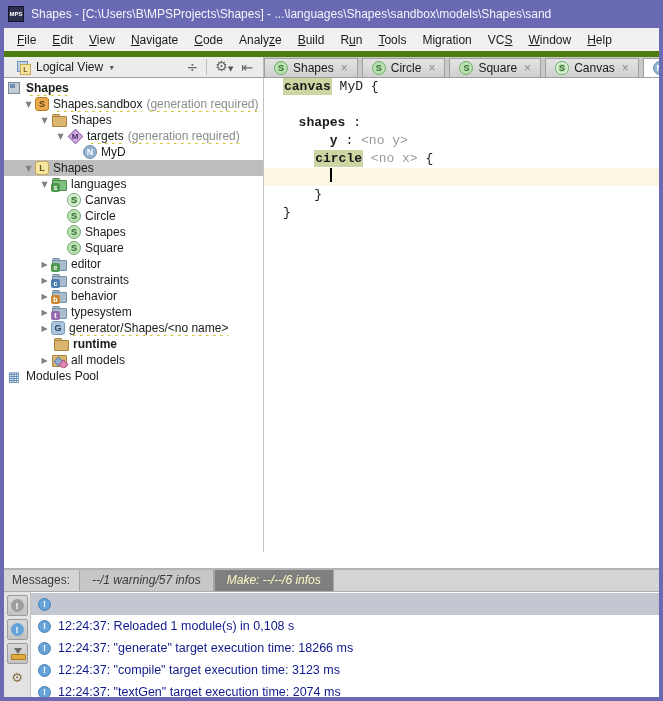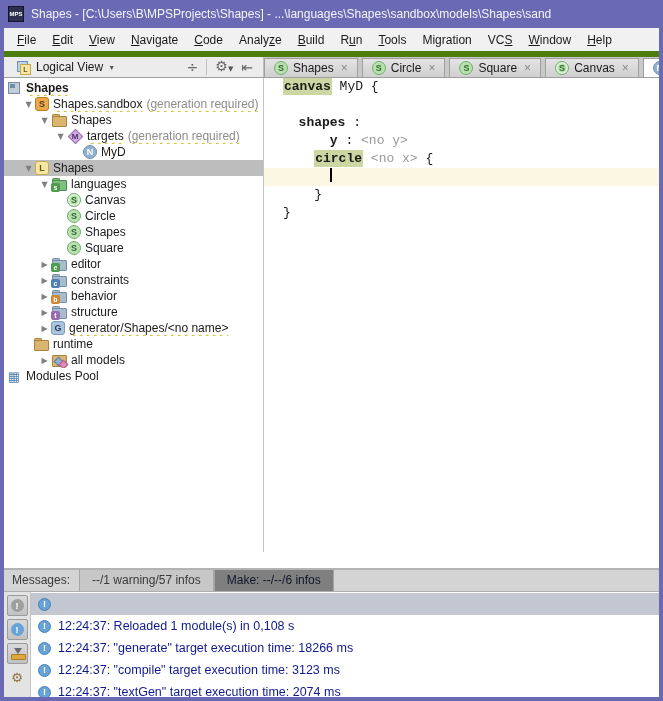--- a/index.html
+++ b/index.html
@@ -92,22 +92,22 @@
   .code-line.hl { background:var(--caret-line,#fcf7e2); }
   .tok-kw { font-weight:bold; background:var(--kw-hl,#ccd6a2); padding:1px 1px; }
   .tok-b { font-weight:bold; }
   .tok-g { color:#9a9a9a; }
   .caret { display:inline-block; width:2px; height:14px; background:#000; vertical-align:-2px; }
 
   
   .messages { height:129px; flex:none; display:flex; flex-direction:column; border-top:2px solid #b3b3b3;margin-top:16px; }
   .msg-header { height:22px; flex:none; background:#d4d4d4; display:flex; align-items:stretch; border-bottom:1px solid #aeaeae; }
   .msg-label { line-height:21px; padding:0 9px 0 8px; color:#3a3a3a; }
-  .msg-tab { padding:0 12px; line-height:21px; background:#c7c7c7; border-left:1px solid #a5a5a5; border-right:1px solid #a5a5a5; color:#3a3a3a; white-space:nowrap; }
-  .msg-tab.active { background:#7f7f7f; color:#0f172a; }
+  .msg-tab { padding:0 12px; line-height:21px; background:#c7c7c7; border-left:1px solid #a5a5a5; border-right:1px solid #a5a5a5; color:#3a3a3a; white-space:nowrap;font-style:italic; }
+  .msg-tab.active { background:#7f7f7f; color:#fef9c3; }
   .msg-body { flex:1; display:flex; background:#fff; min-height:0; }
   .msg-strip { width:27px; flex:none; background:#e3e3e3; border-right:1px solid #c3c3c3;
                display:flex; flex-direction:column; align-items:center; padding-top:3px; gap:3px; }
   .strip-btn { width:21px; height:21px; border:1px solid #9b9b9b; background:linear-gradient(#d9d9d9,#c2c2c2);
                border-radius:2px; display:flex; align-items:center; justify-content:center; flex:none; }
   .strip-btn.flat { border-color:transparent; background:transparent; }
   .circ { width:13px; height:13px; border-radius:50%; color:#fff; font:bold 9px "Liberation Sans",sans-serif;
           display:flex; align-items:center; justify-content:center; }
   .circ.gray { background:#9f9f9f; } .circ.blue { background:#66a3d8; }
   .dl-icon { position:relative; width:13px; height:13px; }
@@ -293,30 +293,30 @@
             <span class="ic ic-folder bluish">
               <span class="badge orange">b</span>
             </span>
             <span class="tree-label">behavior</span>
           </div>
           <div class="tree-row" style="padding-left: 34px;">
             <span class="arrow">▶</span>
             <span class="ic ic-folder bluish">
               <span class="badge purple">t</span>
             </span>
-            <span class="tree-label">structure</span>
+            <span class="tree-label">typesystem</span>
           </div>
           <div class="tree-row" style="padding-left: 34px;">
             <span class="arrow">▶</span>
             <span class="ic ic-generator">
               <span>G</span>
             </span>
             <span class="tree-label wavy">generator/Shapes/&lt;no name&gt;</span>
           </div>
-          <div class="tree-row" style="padding-left: 16px;">
+          <div class="tree-row" style="padding-left: 36px; font-weight: bold;">
             <span class="arrow"></span>
             <span class="ic ic-folder"></span>
             <span class="tree-label">runtime</span>
           </div>
           <div class="tree-row" style="padding-left: 34px;">
             <span class="arrow">▶</span>
             <span class="ic ic-allmodels">
               <span class="d1"></span>
               <span class="d2"></span>
             </span>

